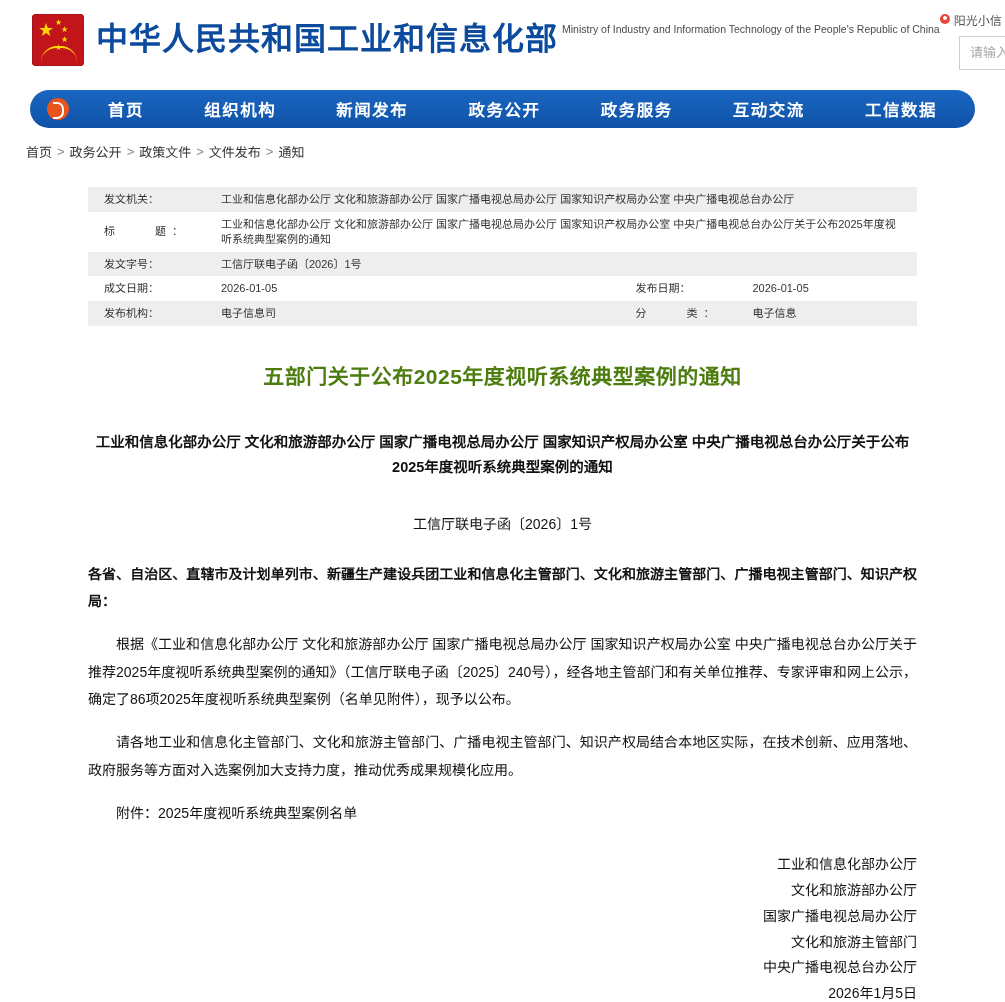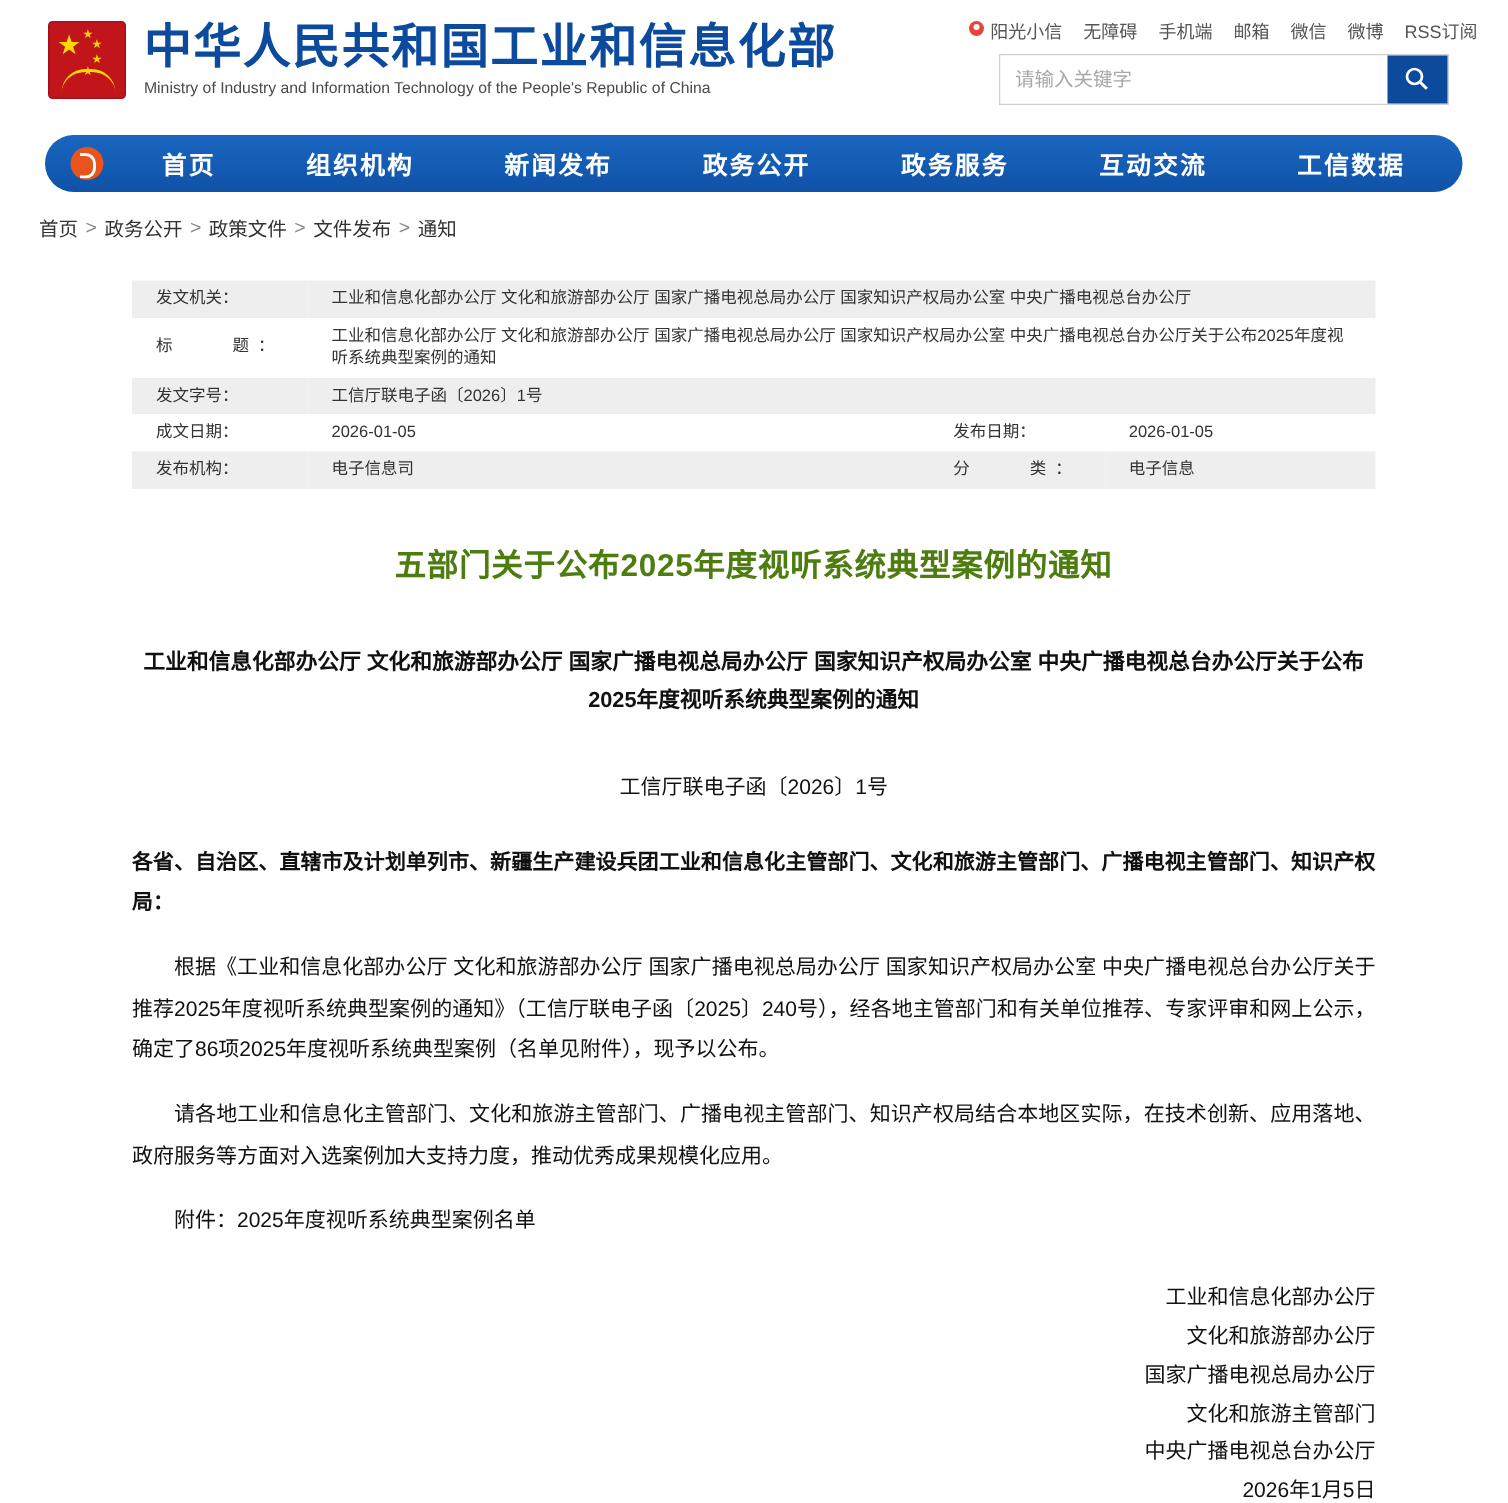--- a/index.html
+++ b/index.html
@@ -42,21 +42,21 @@
   .emblem .s2 { left: 28px; top: 11px; font-size: 8px; }
   .emblem .s3 { left: 28px; top: 21px; font-size: 8px; }
   .emblem .s4 { left: 22px; top: 29px; font-size: 8px; }
   .emblem .gear {
     position: absolute;
     left: 8px; bottom: 3px;
     width: 36px; height: 16px;
     border-top: 2px solid #ffd900;
     border-radius: 18px 18px 0 0;
   }
-  .brand-text { display: flex; flex-direction: column; gap: 4px; }
+  .brand-text { display: flex; flex-direction: row; gap: 4px; }
   .brand-cn {
     font-size: 32px;
     font-weight: bold;
     color: #0b4a9c;
     letter-spacing: 1px;
     line-height: 1.05;
     white-space: nowrap;
   }
   .brand-en {
     font-size: 10.5px;

